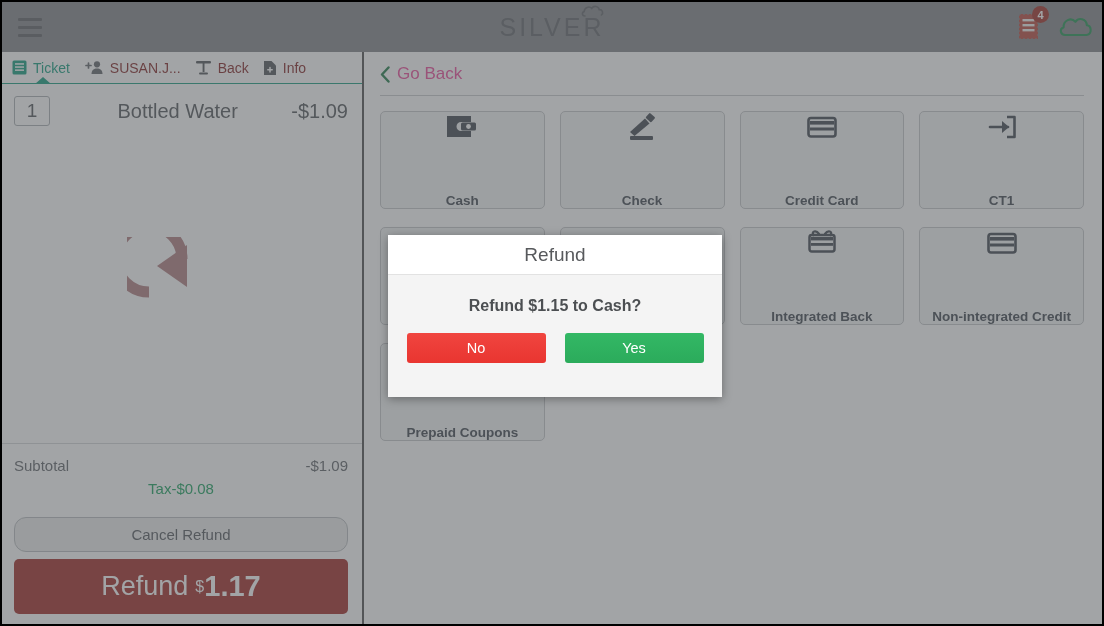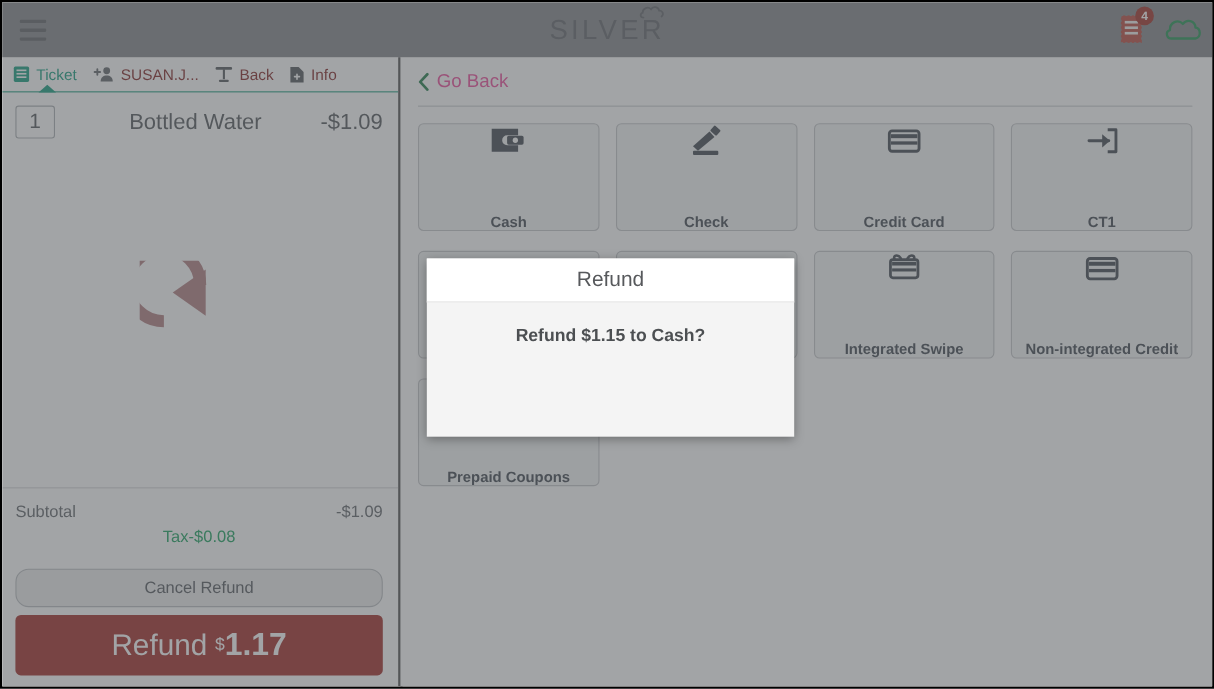--- a/index.html
+++ b/index.html
@@ -464,21 +464,21 @@
 
       <div class="tile">
         <span class="tile-ico">
           <svg width="34" height="30" viewBox="0 0 34 30">
             <path d="M14 6 C11 1.5 6 3.5 8.5 7 M20 6 C23 1.5 28 3.5 25.5 7" fill="none" stroke="#3b434c" stroke-width="2.3" stroke-linecap="round"></path>
             <rect x="4.5" y="7" width="25" height="16.5" rx="2.2" fill="none" stroke="#3b434c" stroke-width="2.5"></rect>
             <rect x="6" y="15" width="22" height="2.8" fill="#3b434c"></rect>
             <rect x="6" y="9" width="22" height="3.4" fill="#3b434c"></rect>
           </svg>
         </span>
-        <span class="tile-label">Integrated Swipe</span>
+        <span class="tile-label">Integrated Back</span>
       </div>
 
       <div class="tile">
         <span class="tile-ico">
           <svg width="34" height="30" viewBox="0 0 34 30">
             <rect x="3.5" y="6" width="27" height="18.5" rx="2.5" fill="none" stroke="#3b434c" stroke-width="2.6"></rect>
             <rect x="5" y="9" width="24" height="3.6" fill="#3b434c"></rect>
             <rect x="5" y="15.5" width="24" height="3" fill="#3b434c"></rect>
           </svg>
         </span>
@@ -505,16 +505,20 @@
   </div>
 
   <div id="dim"></div>
 
   <div id="modal">
     <div id="modal-title-bar">
       <span id="modal-title">Refund</span>
     </div>
     <div id="modal-body">
       <div id="modal-message">Refund $1.15 to Cash?</div>
+      <div id="modal-buttons">
+        <button class="modal-btn" id="btn-no">No</button>
+        <button class="modal-btn" id="btn-yes">Yes</button>
+      </div>
     </div>
   </div>
 
 </div>
 
 </body></html>

